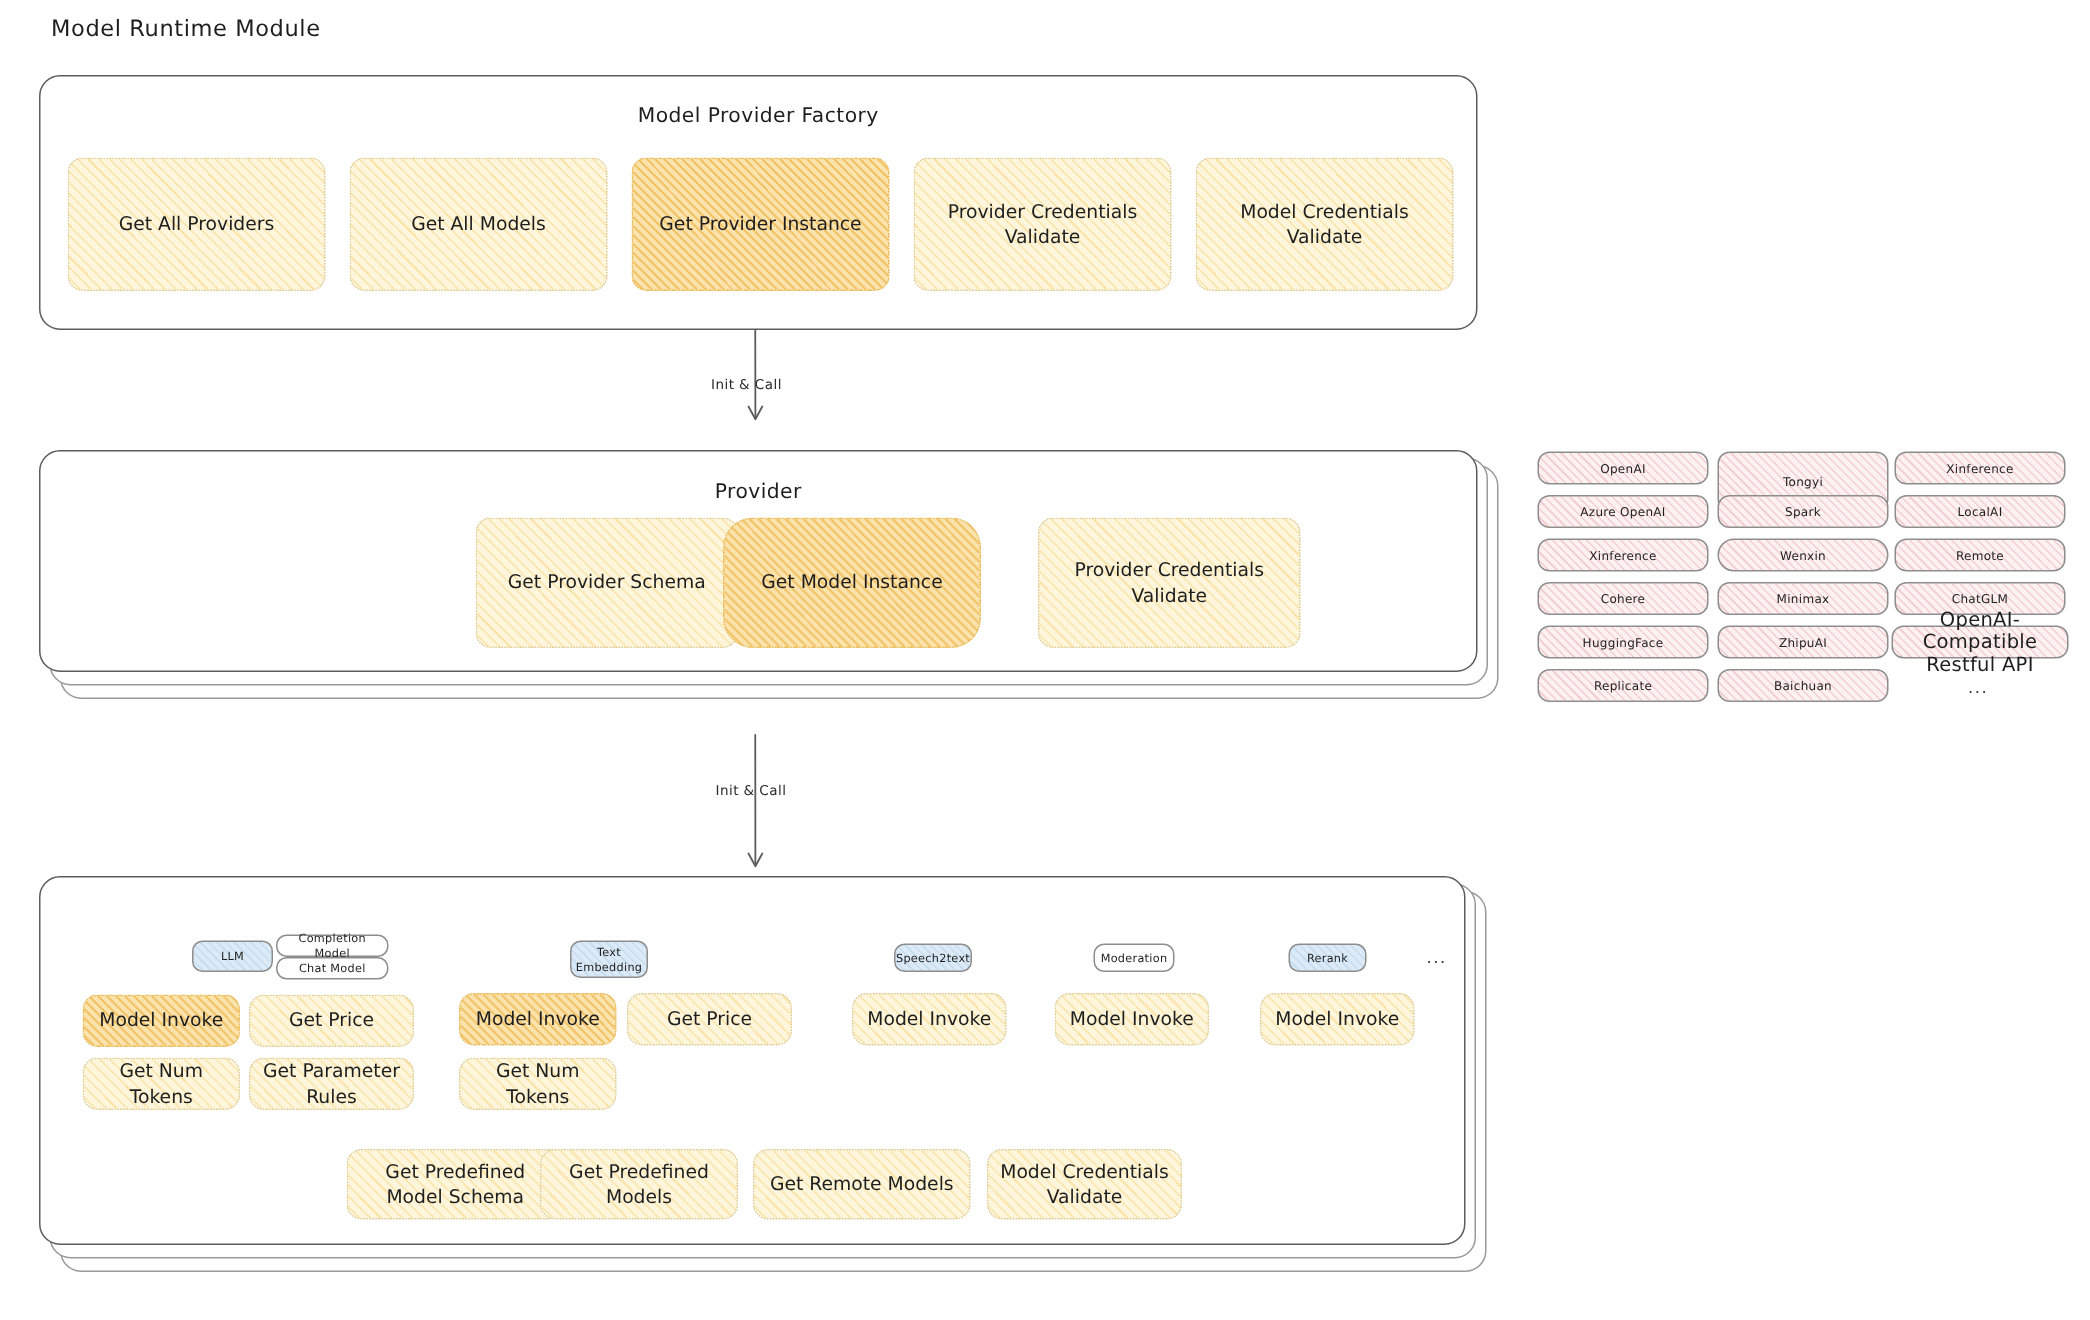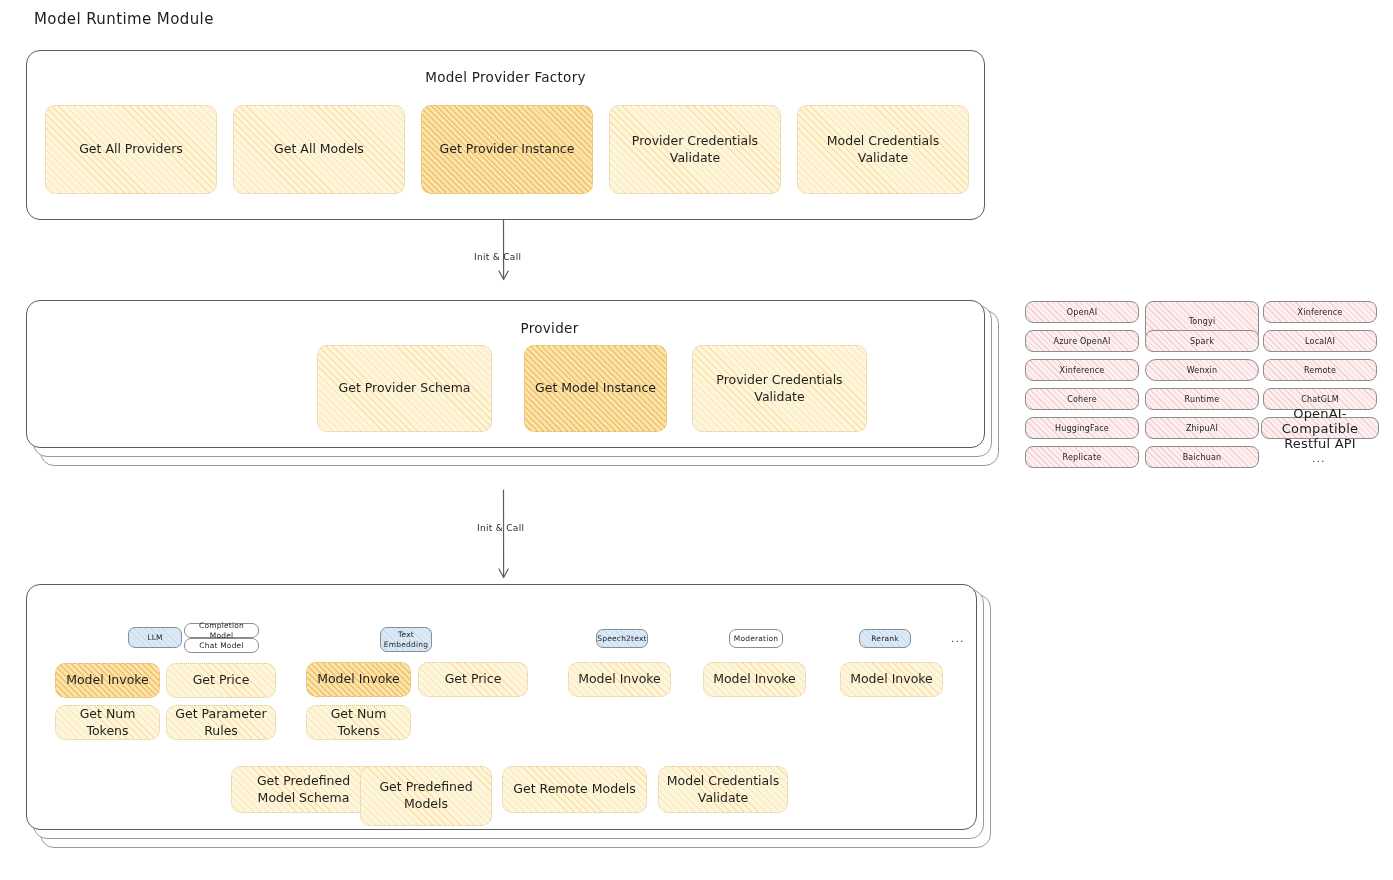--- a/index.html
+++ b/index.html
@@ -184,37 +184,37 @@
 
   <svg class="arrow-svg" style="left:496px; top:220px;" width="16" height="70" viewBox="0 0 16 70">
     <path d="M7.5 0 L7.6 58" stroke="#5c5c5c" stroke-width="1.2" fill="none" stroke-linecap="round"></path>
     <path d="M3 51 L7.6 59.5 L12.2 51" stroke="#5c5c5c" stroke-width="1.2" fill="none" stroke-linecap="round" stroke-linejoin="round"></path>
   </svg>
   <div class="arrow-label" style="left:474px; top:252px;">Init &amp; Call</div>
 
   <div class="stack-layer" style="left:40px; top:310px; width:959px; height:156px;"></div>
   <div class="stack-layer" style="left:33px; top:305px; width:959px; height:152px;"></div>
   <div class="container" style="left:26px; top:300px; width:959px; height:148px;"></div>
-  <div class="container-title" style="left:26px; top:320px; width:959px;padding-left:44px;">Provider</div>
+  <div class="container-title" style="left:26px; top:320px; width:959px;">Provider</div>
 
   <div class="node" style="left:317px; top:345px; width:175px; height:87px;">Get Provider Schema</div>
-  <div class="node hi" style="left:524px; top:345px; width:143px; height:87px;">Get Model Instance</div>
+  <div class="node hi" style="left:482px; top:345px; width:172px; height:87px;border-radius:20px;">Get Model Instance</div>
   <div class="node" style="left:692px; top:345px; width:175px; height:87px;">Provider Credentials Validate</div>
 
   <div class="pill" style="left:1025px; top:301px; width:114px; height:22px;">OpenAI</div>
   <div class="pill" style="left:1025px; top:330px; width:114px; height:22px;">Azure OpenAI</div>
   <div class="pill" style="left:1025px; top:359px; width:114px; height:22px;">Xinference</div>
   <div class="pill" style="left:1025px; top:388px; width:114px; height:22px;">Cohere</div>
   <div class="pill" style="left:1025px; top:417px; width:114px; height:22px;">HuggingFace</div>
   <div class="pill" style="left:1025px; top:446px; width:114px; height:22px;">Replicate</div>
 
   <div class="pill" style="left:1145px; top:301px; width:114px; height:40px;">Tongyi</div>
   <div class="pill" style="left:1145px; top:330px; width:114px; height:22px;">Spark</div>
   <div class="pill" style="left:1145px; top:359px; width:114px; height:22px;border-radius:11px;">Wenxin</div>
-  <div class="pill" style="left:1145px; top:388px; width:114px; height:22px;">Runtime</div>
+  <div class="pill" style="left:1145px; top:388px; width:114px; height:22px;">Minimax</div>
   <div class="pill" style="left:1145px; top:417px; width:114px; height:22px;">ZhipuAI</div>
   <div class="pill" style="left:1145px; top:446px; width:114px; height:22px;">Baichuan</div>
 
   <div class="pill" style="left:1263px; top:301px; width:114px; height:22px;">Xinference</div>
   <div class="pill" style="left:1263px; top:330px; width:114px; height:22px;">LocalAI</div>
   <div class="pill" style="left:1263px; top:359px; width:114px; height:22px;">Remote</div>
   <div class="pill" style="left:1263px; top:388px; width:114px; height:22px;">ChatGLM</div>
   <div class="pill" style="left:1261px; top:417px; width:118px; height:22px; font-size:13px;">OpenAI-Compatible Restful API</div>
   <div class="ellipsis" style="left:1312px; top:452px;">...</div>
 
@@ -248,17 +248,17 @@
 
   <div class="badge" style="left:729px; top:629px; width:54px; height:19px;">Moderation</div>
   <div class="node" style="left:703px; top:662px; width:103px; height:35px;">Model Invoke</div>
 
   <div class="badge blue" style="left:859px; top:629px; width:52px; height:19px;">Rerank</div>
   <div class="node" style="left:840px; top:662px; width:103px; height:35px;">Model Invoke</div>
 
   <div class="ellipsis" style="left:951px; top:632px;">...</div>
 
   <div class="node" style="left:203px; top:766px; width:145px; height:47px;margin-left:28px;">Get Predefined Model Schema</div>
-  <div class="node" style="left:360px; top:766px; width:132px; height:60px;">Get Predefined Models</div>
+  <div class="node" style="left:360px; top:766px; width:132px; height:47px;">Get Predefined Models</div>
   <div class="node" style="left:502px; top:766px; width:145px; height:47px;">Get Remote Models</div>
   <div class="node" style="left:658px; top:766px; width:130px; height:47px;">Model Credentials Validate</div>
 
 </div>
 
 </body></html>

